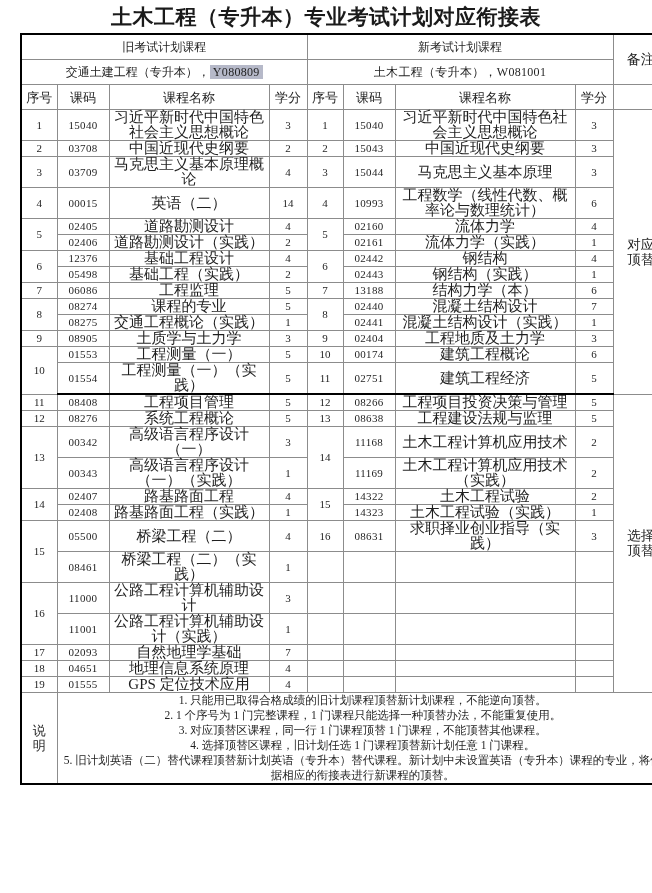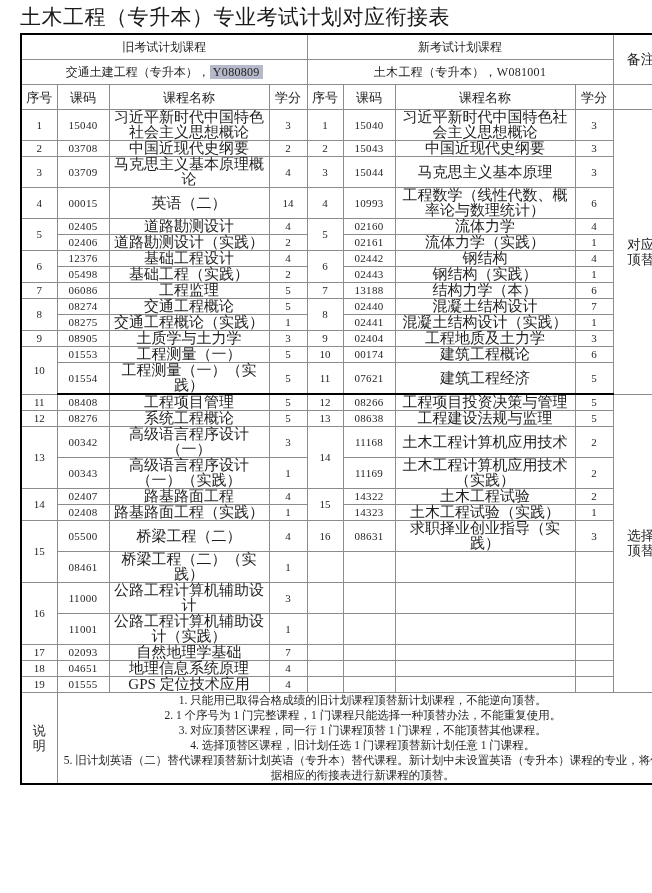--- a/index.html
+++ b/index.html
@@ -15,22 +15,23 @@
     overflow: hidden;
   }
   #page {
     position: relative;
     width: 652px;
     height: 893px;
     box-sizing: border-box;
     padding: 0 20px;
   }
   #title {
+    text-align: center;
     font-size: 21px;
-    font-weight: normal;
+    font-weight: bold;
     letter-spacing: 0.5px;
     line-height: 28px;
     padding-top: 3px;
     padding-bottom: 2px;
     font-family: "Liberation Serif", "DejaVu Serif", serif;
     white-space: nowrap;
   }
   table.grid {
     border-collapse: collapse;
     width: 612px;
@@ -234,21 +235,21 @@
           <td class="name-cell">工程监理</td>
           <td>5</td>
           <td rowspan="1">7</td>
           <td class="latin">13188</td>
           <td class="name-cell">结构力学（本）</td>
           <td>6</td>
         </tr>
         <tr>
           <td class="t-outer-left" rowspan="2">8</td>
           <td class="latin">08274</td>
-          <td class="name-cell">交通工程概论</td>
+          <td class="name-cell">课程的专业</td>
           <td>5</td>
           <td rowspan="2">8</td>
           <td class="latin">02440</td>
           <td class="name-cell">混凝土结构设计</td>
           <td>7</td>
         </tr>
         <tr>
           <td class="latin">08275</td>
           <td class="name-cell">交通工程概论（实践）</td>
           <td>1</td>
@@ -274,21 +275,21 @@
           <td rowspan="1">10</td>
           <td class="latin">00174</td>
           <td class="name-cell">建筑工程概论</td>
           <td>6</td>
         </tr>
         <tr class="sect-div">
           <td class="latin">01554</td>
           <td class="name-cell">工程测量（一）（实践）</td>
           <td>5</td>
           <td rowspan="1">11</td>
-          <td class="latin">07621</td>
+          <td class="latin">02751</td>
           <td class="name-cell">建筑工程经济</td>
           <td>5</td>
         </tr>
         <tr>
           <td class="t-outer-left" rowspan="1">11</td>
           <td class="latin">08408</td>
           <td class="name-cell">工程项目管理</td>
           <td>5</td>
           <td rowspan="1">12</td>
           <td class="latin">08266</td>

